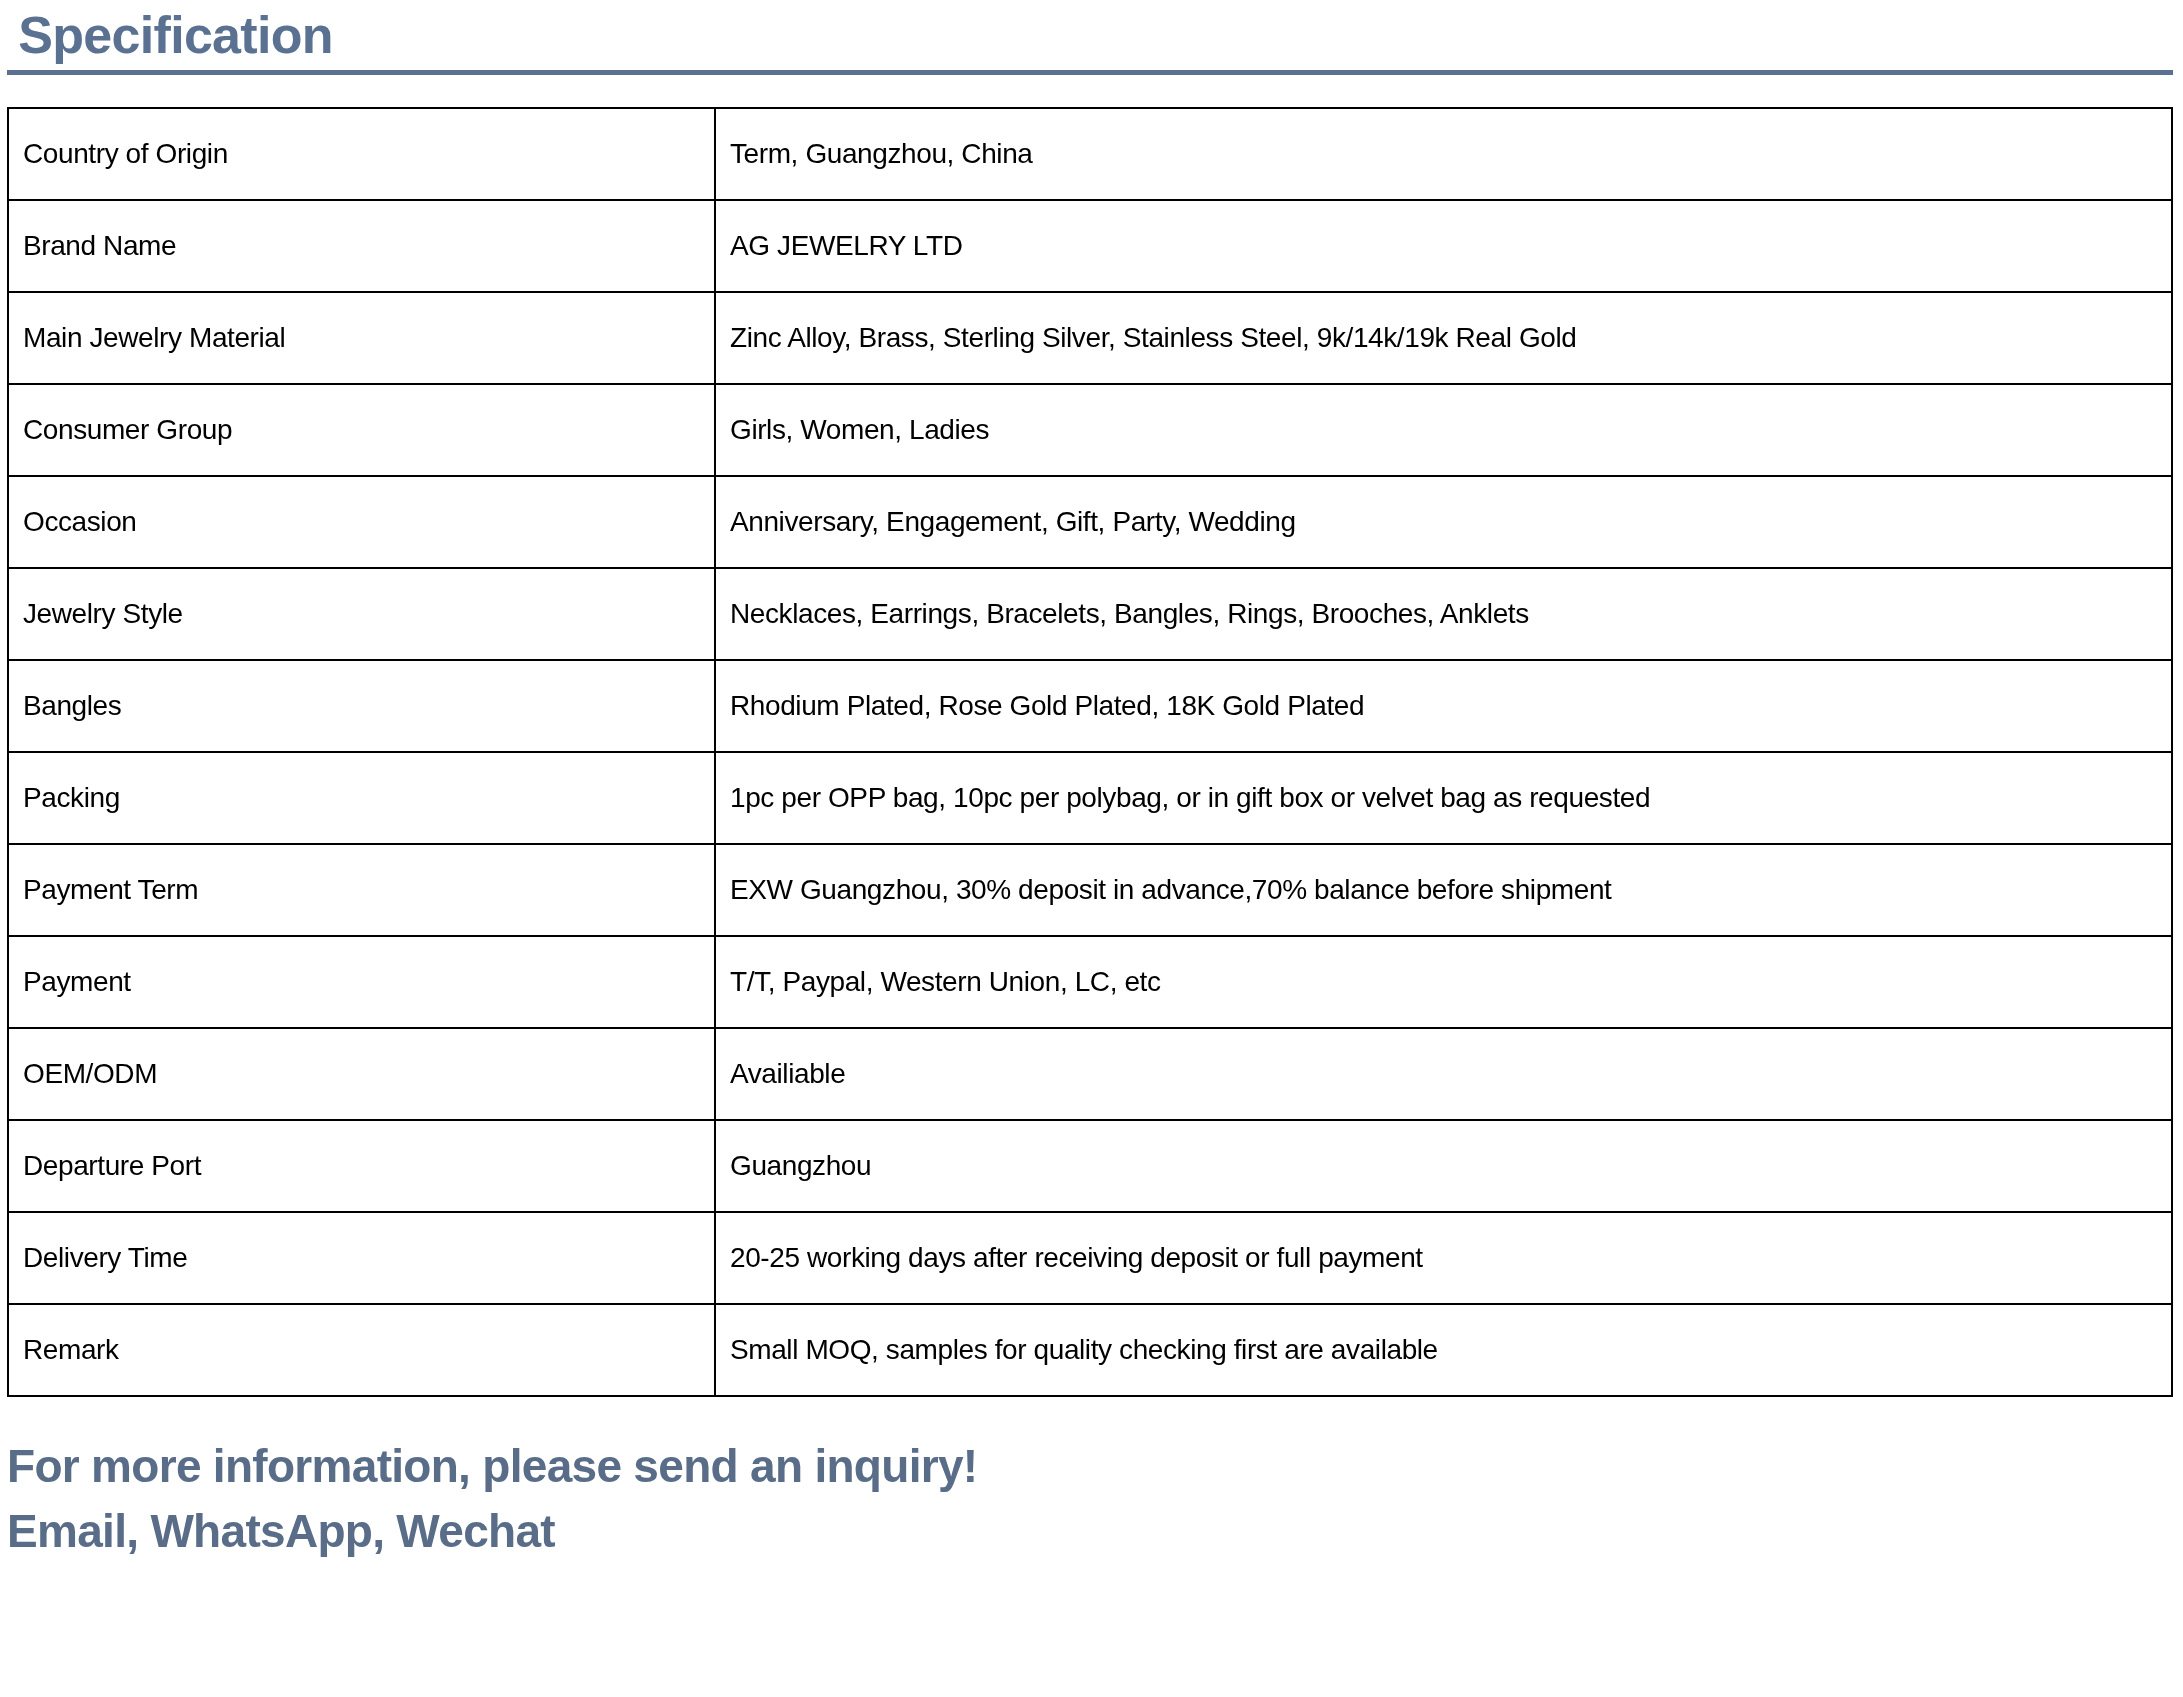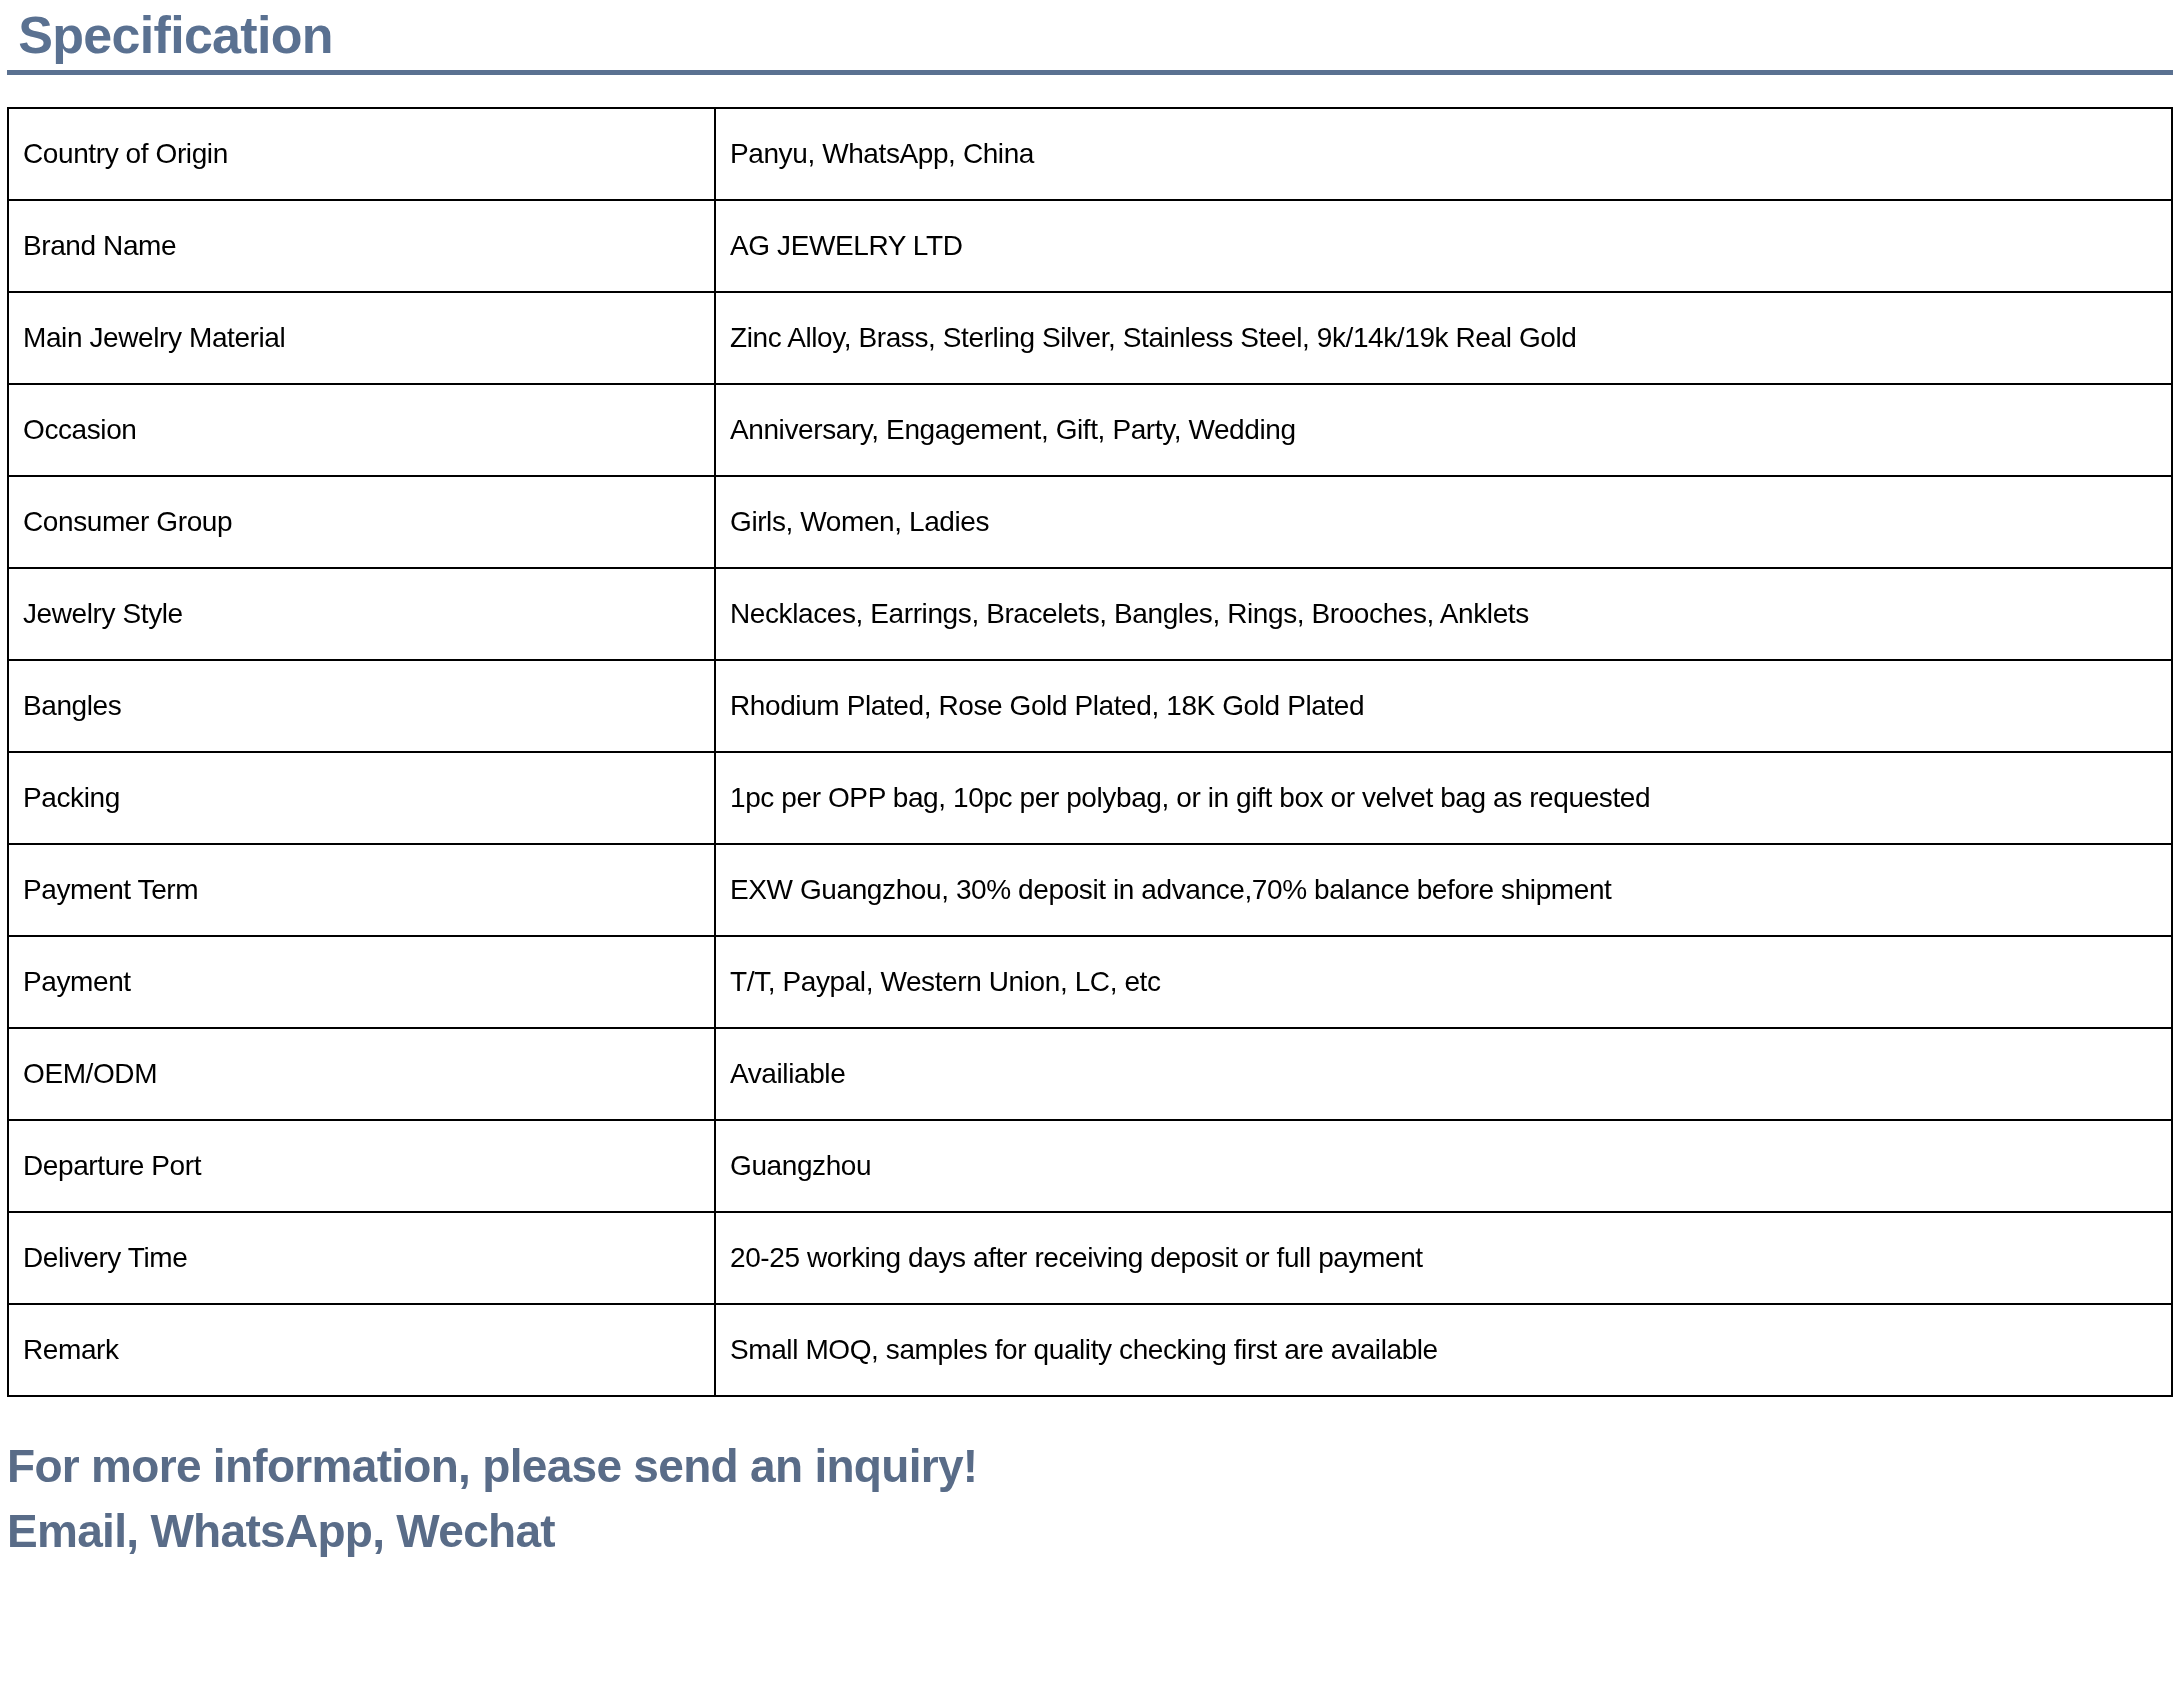--- a/index.html
+++ b/index.html
@@ -78,37 +78,37 @@
   <div class="title-underline"></div>
 
   <table class="spec-table">
     <colgroup>
         <col class="label-col">
         <col>
       </colgroup>
     <tbody>
       <tr>
         <td>Country of Origin</td>
-        <td>Panyu, WhatsApp, China</td>
+        <td>Term, Guangzhou, China</td>
       </tr>
       <tr>
         <td>Brand Name</td>
         <td>AG JEWELRY LTD</td>
       </tr>
       <tr>
         <td>Main Jewelry Material</td>
         <td>Zinc Alloy, Brass, Sterling Silver, Stainless Steel, 9k/14k/19k Real Gold</td>
       </tr>
       <tr>
+        <td>Consumer Group</td>
+        <td>Girls, Women, Ladies</td>
+      </tr>
+      <tr>
         <td>Occasion</td>
         <td>Anniversary, Engagement, Gift, Party, Wedding</td>
-      </tr>
-      <tr>
-        <td>Consumer Group</td>
-        <td>Girls, Women, Ladies</td>
       </tr>
       <tr>
         <td>Jewelry Style</td>
         <td>Necklaces, Earrings, Bracelets, Bangles, Rings, Brooches, Anklets</td>
       </tr>
       <tr>
         <td>Bangles</td>
         <td>Rhodium Plated, Rose Gold Plated, 18K Gold Plated</td>
       </tr>
       <tr>

